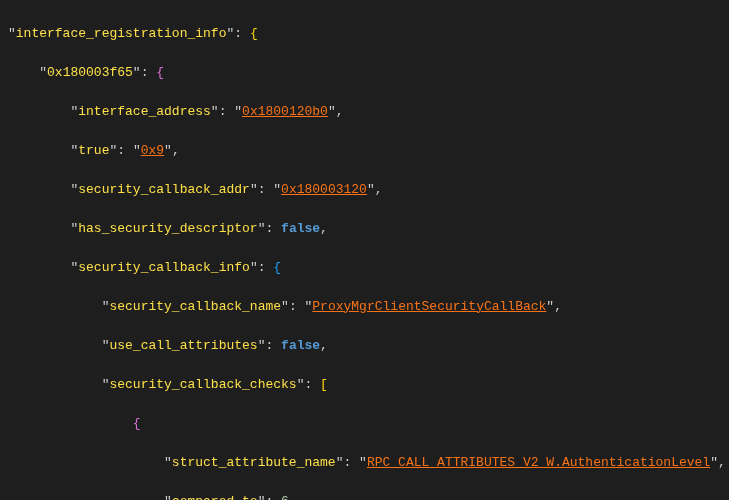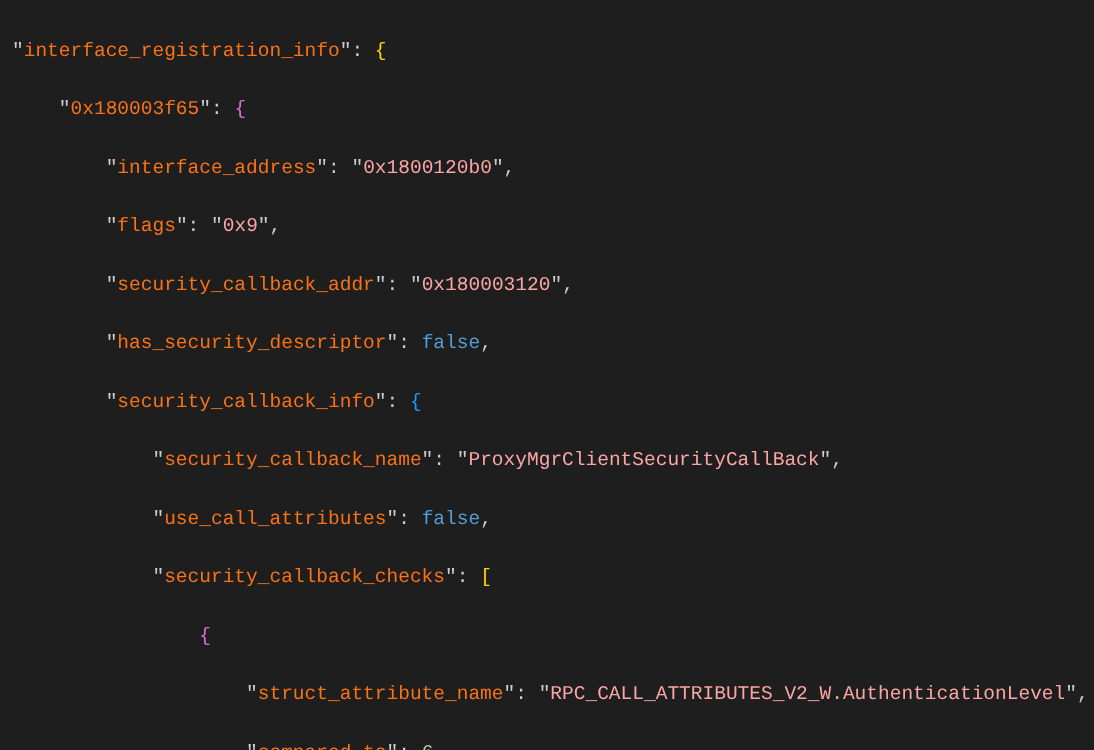--- a/index.html
+++ b/index.html
@@ -12,38 +12,38 @@
     padding: 4px 0;
     width: 729px;
     height: 500px;
     overflow: hidden;
   }
   .code {
     white-space: pre;
     padding-left: 8px;
   }
   .line { display: block; }
-  .key { color: #f97316; }
-  .string { color: #fca5a5; }
+  .key { color: #fde047; }
+  .string { color: #f97316; text-decoration: underline; }
   .number { color: #b5cea8; }
-  .bool { color: #569cd6; }
+  .bool { color: #569cd6; font-weight: bold; }
   .brace { color: #ffd700; }
   .bracket-pink { color: #da70d6; }
   .bracket-blue { color: #179fff; }
   .punc { color: #cccccc; }
   .colon { color: #cccccc; }
 </style>
 </head>
 <body>
 
 <div class="code">
 <span class="line"><span class="punc">"</span><span class="key">interface_registration_info</span><span class="punc">"</span><span class="colon">: </span><span class="brace">{</span></span>
 <span class="line">    <span class="punc">"</span><span class="key">0x180003f65</span><span class="punc">"</span><span class="colon">: </span><span class="bracket-pink">{</span></span>
 <span class="line">        <span class="punc">"</span><span class="key">interface_address</span><span class="punc">"</span><span class="colon">: </span><span class="punc">"</span><span class="string">0x1800120b0</span><span class="punc">"</span><span class="punc">,</span></span>
-<span class="line">        <span class="punc">"</span><span class="key">flags</span><span class="punc">"</span><span class="colon">: </span><span class="punc">"</span><span class="string">0x9</span><span class="punc">"</span><span class="punc">,</span></span>
+<span class="line">        <span class="punc">"</span><span class="key">true</span><span class="punc">"</span><span class="colon">: </span><span class="punc">"</span><span class="string">0x9</span><span class="punc">"</span><span class="punc">,</span></span>
 <span class="line">        <span class="punc">"</span><span class="key">security_callback_addr</span><span class="punc">"</span><span class="colon">: </span><span class="punc">"</span><span class="string">0x180003120</span><span class="punc">"</span><span class="punc">,</span></span>
 <span class="line">        <span class="punc">"</span><span class="key">has_security_descriptor</span><span class="punc">"</span><span class="colon">: </span><span class="bool">false</span><span class="punc">,</span></span>
 <span class="line">        <span class="punc">"</span><span class="key">security_callback_info</span><span class="punc">"</span><span class="colon">: </span><span class="bracket-blue">{</span></span>
 <span class="line">            <span class="punc">"</span><span class="key">security_callback_name</span><span class="punc">"</span><span class="colon">: </span><span class="punc">"</span><span class="string">ProxyMgrClientSecurityCallBack</span><span class="punc">"</span><span class="punc">,</span></span>
 <span class="line">            <span class="punc">"</span><span class="key">use_call_attributes</span><span class="punc">"</span><span class="colon">: </span><span class="bool">false</span><span class="punc">,</span></span>
 <span class="line">            <span class="punc">"</span><span class="key">security_callback_checks</span><span class="punc">"</span><span class="colon">: </span><span class="brace">[</span></span>
 <span class="line">                <span class="bracket-pink">{</span></span>
 <span class="line">                    <span class="punc">"</span><span class="key">struct_attribute_name</span><span class="punc">"</span><span class="colon">: </span><span class="punc">"</span><span class="string">RPC_CALL_ATTRIBUTES_V2_W.AuthenticationLevel</span><span class="punc">"</span><span class="punc">,</span></span>
 <span class="line">                    <span class="punc">"</span><span class="key">compared_to</span><span class="punc">"</span><span class="colon">: </span><span class="number">6</span><span class="punc">,</span></span>
 

